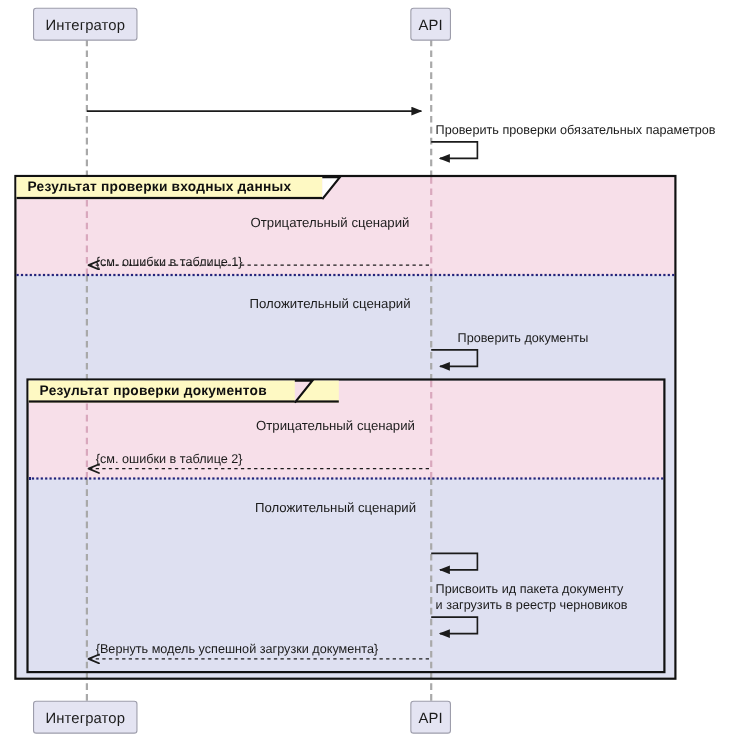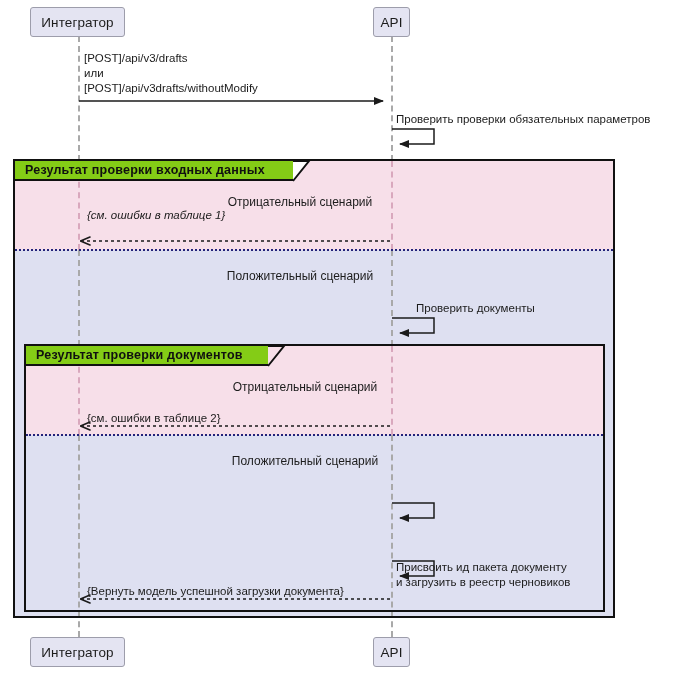--- a/index.html
+++ b/index.html
@@ -44,21 +44,21 @@
 
   .frag-sep{
     position:absolute;
     height:0;
     border-top:2px dotted #23237a;
   }
 
   .frag-label{
     position:absolute;
     box-sizing:border-box;
-    background:#84cc16;
+    background:#fef9c3;
     color:#101010;
     font-size:12.5px;
     font-weight:bold;
     display:flex;align-items:center;
     padding-left:10px;
     white-space:nowrap;
     letter-spacing:.2px;
   }
 
   .region-title{
@@ -105,53 +105,48 @@
   <div class="frag" style="left:13px;top:159px;width:602px;height:459px;"></div>
   <div class="frag frag-inner" style="left:24px;top:344px;width:581px;height:268px;"></div>
 
   <div class="frag-sep" style="left:15px;top:249px;width:598px;"></div>
   <div class="frag-sep" style="left:26px;top:434px;width:577px;"></div>
 
   <div class="frag-label" style="left:15px;top:161px;width:278px;height:20px;border-bottom:2px solid #111;border-right:0;">
     <span>Результат проверки входных данных</span>
   </div>
 
-  <div class="frag-label" style="left:26px;top:346px;width:242px;height:20px;border-bottom:2px solid #111;border-right:0;">
+  <div class="frag-label" style="left:26px;top:346px;width:282px;height:20px;border-bottom:2px solid #111;border-right:0;">
     <span>Результат проверки документов</span>
   </div>
 
   <div class="region-title" style="left:140px;top:195px;width:320px;">
     <span>Отрицательный сценарий</span>
   </div>
   <div class="region-title" style="left:140px;top:269px;width:320px;">
     <span>Положительный сценарий</span>
   </div>
   <div class="region-title" style="left:145px;top:380px;width:320px;">
     <span>Отрицательный сценарий</span>
   </div>
   <div class="region-title" style="left:145px;top:454px;width:320px;">
     <span>Положительный сценарий</span>
   </div>
 
-  <div class="msg-label" style="left:84px;top:51px;">
-    <div>[POST]/api/v3/drafts</div>
-    <div>или</div>
-    <div>[POST]/api/v3drafts/withoutModify</div>
-  </div>
 
   <div class="msg-label" style="left:396px;top:112px;">Проверить проверки обязательных параметров</div>
 
-  <div class="msg-label" style="left:87px;top:208px;font-style:italic;">{см. ошибки в таблице 1}</div>
+  <div class="msg-label" style="left:87px;top:232px;">{см. ошибки в таблице 1}</div>
 
   <div class="msg-label" style="left:396px;top:301px;padding-left:20px;">Проверить документы</div>
 
   <div class="msg-label" style="left:87px;top:411px;">{см. ошибки в таблице 2}</div>
 
 
-  <div class="msg-label" style="left:396px;top:560px;">
+  <div class="msg-label" style="left:396px;top:529px;">
     <div>Присвоить ид пакета документу</div>
     <div>и загрузить в реестр черновиков</div>
   </div>
 
   <div class="msg-label" style="left:87px;top:584px;text-align:center;">{Вернуть модель успешной загрузки документа}</div>
 
   <svg class="overlay" viewBox="0 0 682 674">
     <defs>
       <marker id="solidhead" markerWidth="10" markerHeight="10" refX="9" refY="4" orient="auto" markerUnits="userSpaceOnUse">
         <path d="M0,0 L10,4 L0,8 Z" fill="#1b1b1b"></path>

